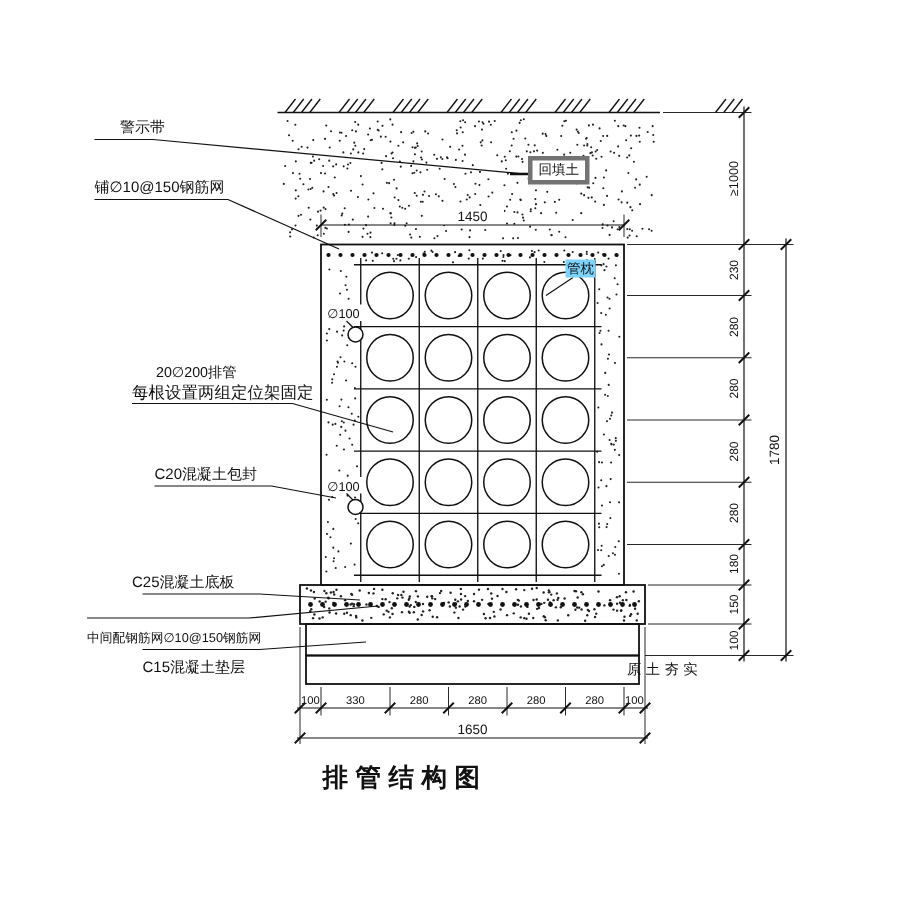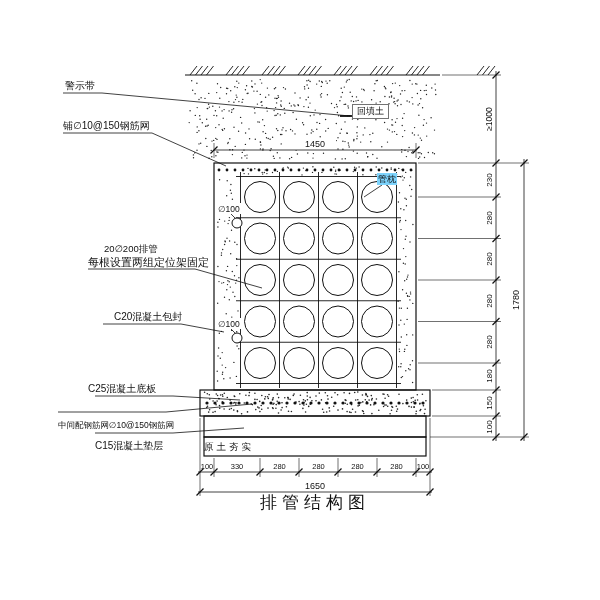--- a/index.html
+++ b/index.html
@@ -6,24 +6,24 @@
   body{width:600px;height:600px;background:#fff;overflow:hidden;
        font-family:"Liberation Sans","DejaVu Sans",sans-serif;color:#111}
   #canvas{position:relative;width:600px;height:600px}
   #dwg{position:absolute;left:0;top:0}
   svg text{font-family:"Liberation Sans","DejaVu Sans",sans-serif;fill:#111}
   .ln{stroke:#111;stroke-width:1}
   .rc{fill:none;stroke:#111;stroke-width:1.2}
   .dm{stroke:#111;stroke-width:0.8}
   .ld{fill:none;stroke:#111;stroke-width:0.8}
   .lbl{position:absolute;font-size:10px;line-height:12px;white-space:nowrap;color:#111}
-  .boxed{border:1px solid #737373;background:#fff;padding:1px 4px;font-size:9px;line-height:11px}
+  .boxed{border:3px solid #737373;background:#fff;padding:1px 4px;font-size:9px;line-height:11px}
   .whitebg{background:#7dd3fc;padding:0 1px}
-  #title{position:absolute;left:215px;top:491px;width:200px;text-align:center;
-         font-size:17px;font-weight:normal;letter-spacing:5px}
+  #title{position:absolute;left:215px;top:507px;width:200px;text-align:left;
+         font-size:17px;font-weight:bold;letter-spacing:5px}
 </style>
 </head>
 <body>
 
 <div id="canvas">
 
 <svg id="dwg" width="600" height="600" viewBox="0 0 600 600">
 
   <g id="g-soil">
         <circle cx="215.7" cy="127.6" r="0.7" fill="#222"></circle>
@@ -1086,27 +1086,27 @@
   <polyline points="63,93 102,93 350,116" class="ld"></polyline>
   <polyline points="63,133 152,133 226,166" class="ld"></polyline>
   <polyline points="88,269 195,269 262,288" class="ld"></polyline>
   <polyline points="103,324 181,324 224,332" class="ld"></polyline>
   <polyline points="95,396 173,396 240,400" class="ld"></polyline>
   <polyline points="58,412 166,412 252,404" class="ld"></polyline>
   <polyline points="95,433 173,433 244,428" class="ld"></polyline>
   <line x1="382" y1="185" x2="364" y2="197" class="ld"></line>
 </svg>
 
-<div class="lbl" style="left:65px;top:80px">警示带</div>
+<div class="lbl" style="left:80px;top:80px">警示带</div>
 <div class="lbl" style="left:63px;top:120px">铺∅10@150钢筋网</div>
 <div class="lbl" style="left:104px;top:243px;font-size:9.5px">20∅200排管</div>
 <div class="lbl" style="left:88px;top:256px;font-size:11px">每根设置两组定位架固定</div>
-<div class="lbl" style="left:114px;top:311px">C20混凝土包封</div>
+<div class="lbl" style="left:103px;top:311px">C20混凝土包封</div>
 <div class="lbl" style="left:88px;top:383px">C25混凝土底板</div>
 <div class="lbl" style="left:58px;top:419px;font-size:8.5px">中间配钢筋网∅10@150钢筋网</div>
 <div class="lbl" style="left:95px;top:440px">C15混凝土垫层</div>
 <div class="lbl boxed" style="left:352px;top:104px">回填土</div>
 <div class="lbl whitebg" style="left:377px;top:173px;font-size:9px">管枕</div>
-<div class="lbl" style="left:204px;top:441px;width:264px;text-align:left;letter-spacing:3px;font-size:9.5px">原土夯实</div>
+<div class="lbl" style="left:204px;top:441px;width:264px;text-align:right;letter-spacing:3px;font-size:9.5px">原土夯实</div>
 
 <div id="title">排管结构图</div>
 
 </div>
 
 </body></html>

